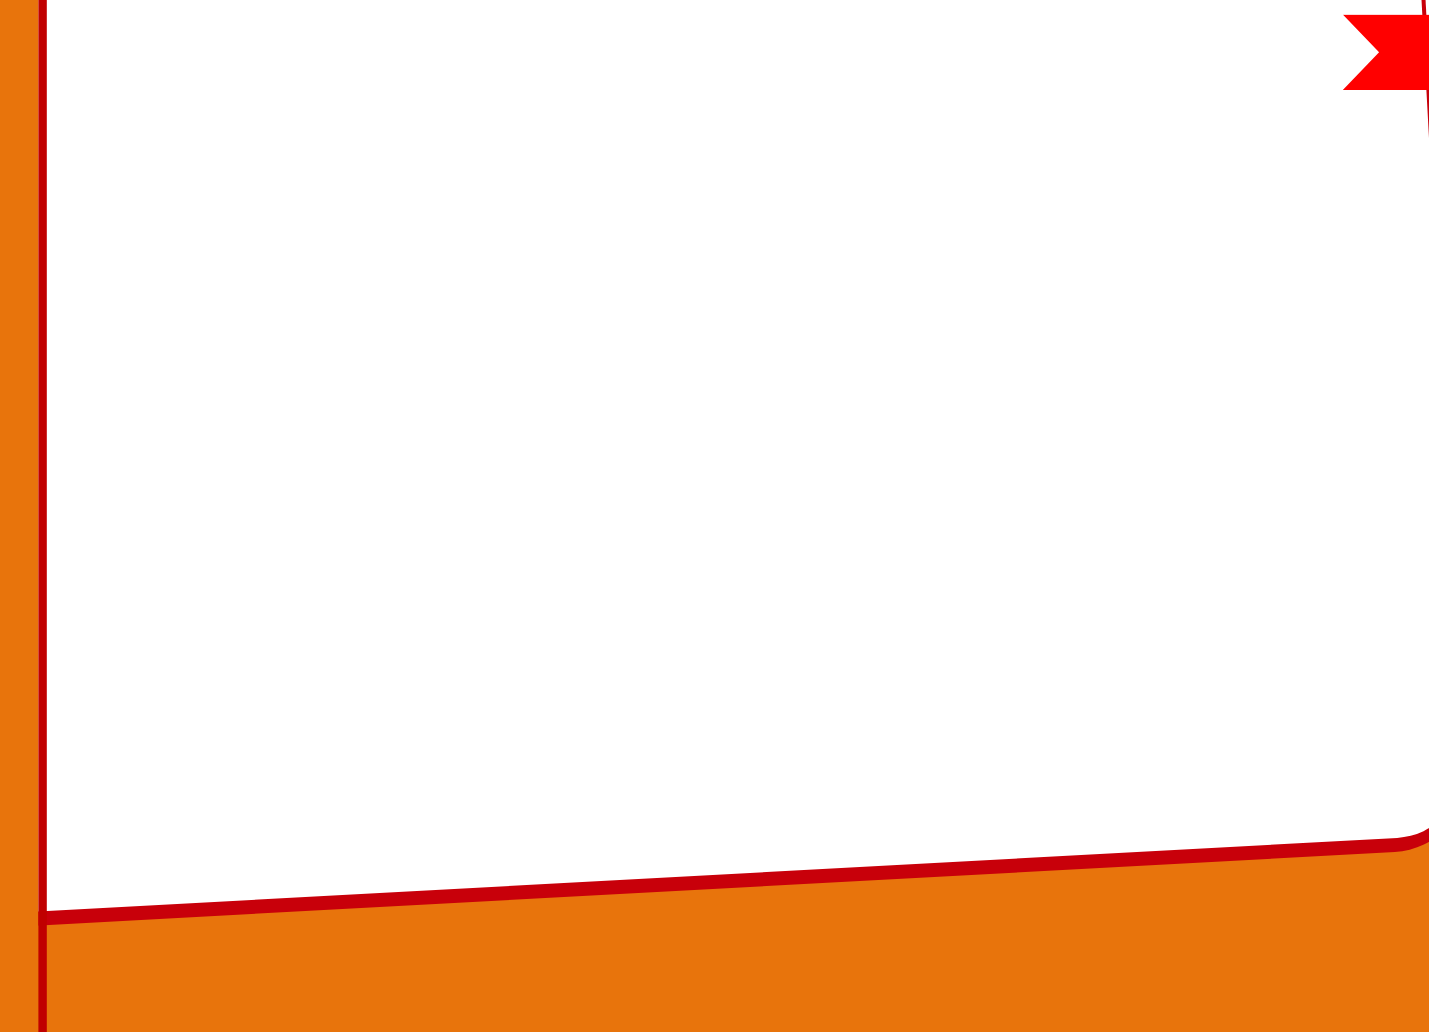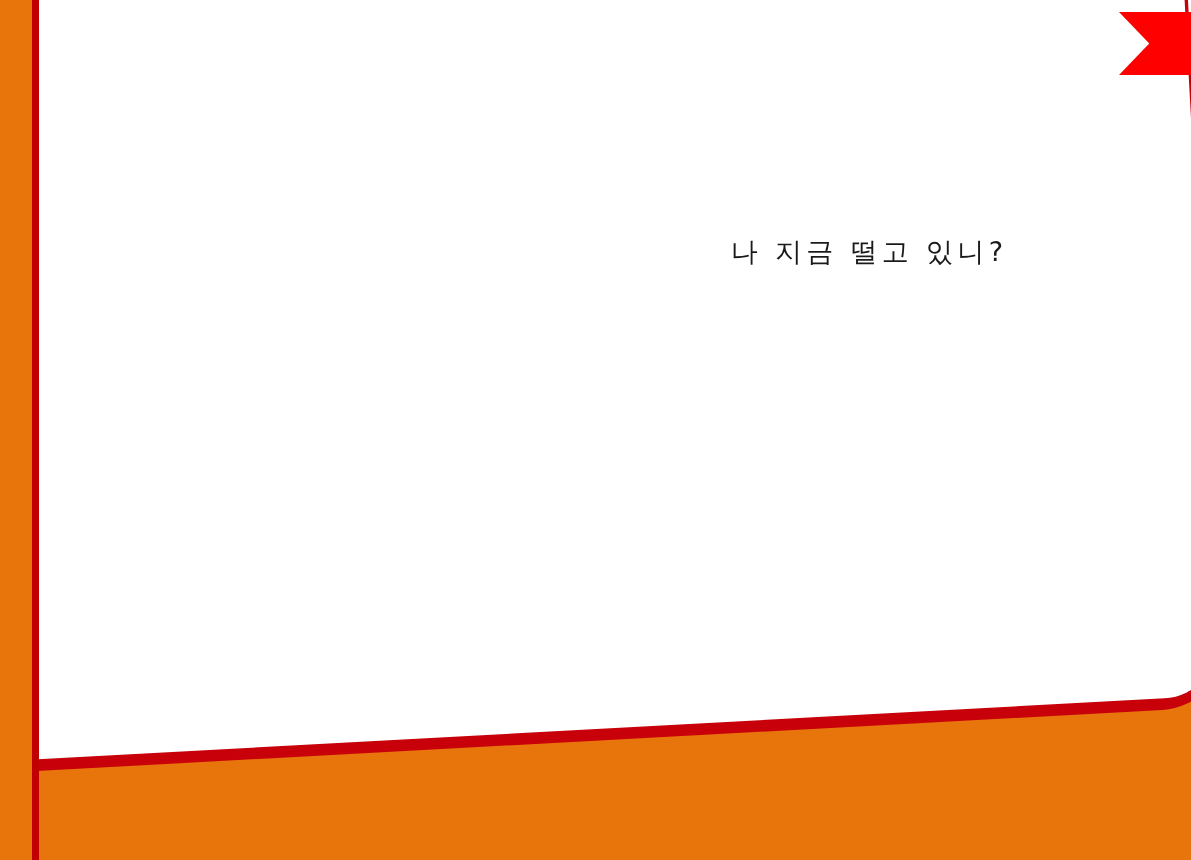--- a/index.html
+++ b/index.html
@@ -461,21 +461,20 @@
     <div class="lobe" style="left:28px;top:146px;width:130px;height:118px;"></div>
     <div class="lobe" style="left:134px;top:168px;width:150px;height:114px;"></div>
     <div class="lobe" style="left:262px;top:160px;width:146px;height:120px;"></div>
     <div class="lobe" style="left:352px;top:140px;width:132px;height:116px;"></div>
     <div class="lobe" style="left:60px;top:52px;width:380px;height:190px;border-radius:46%;border-color:#4A7FBD;"></div>
 
     <div class="tail" style="left:142px;top:264px;width:48px;height:44px;"></div>
     <div class="tail" style="left:132px;top:288px;width:32px;height:30px;"></div>
     <div class="tail" style="left:136px;top:300px;width:18px;height:18px;"></div>
 
-    <div class="bubble-text">나 지금 떨고 있니?</div>
   </div>
 
   <div class="orange-under"></div>
   <div class="red-diag"></div>
   <div class="white-sheet"></div>
 
   <div class="frame-orange-left"></div>
   <div class="frame-red-left"></div>
 
   <div class="arrow-chevron"></div>

